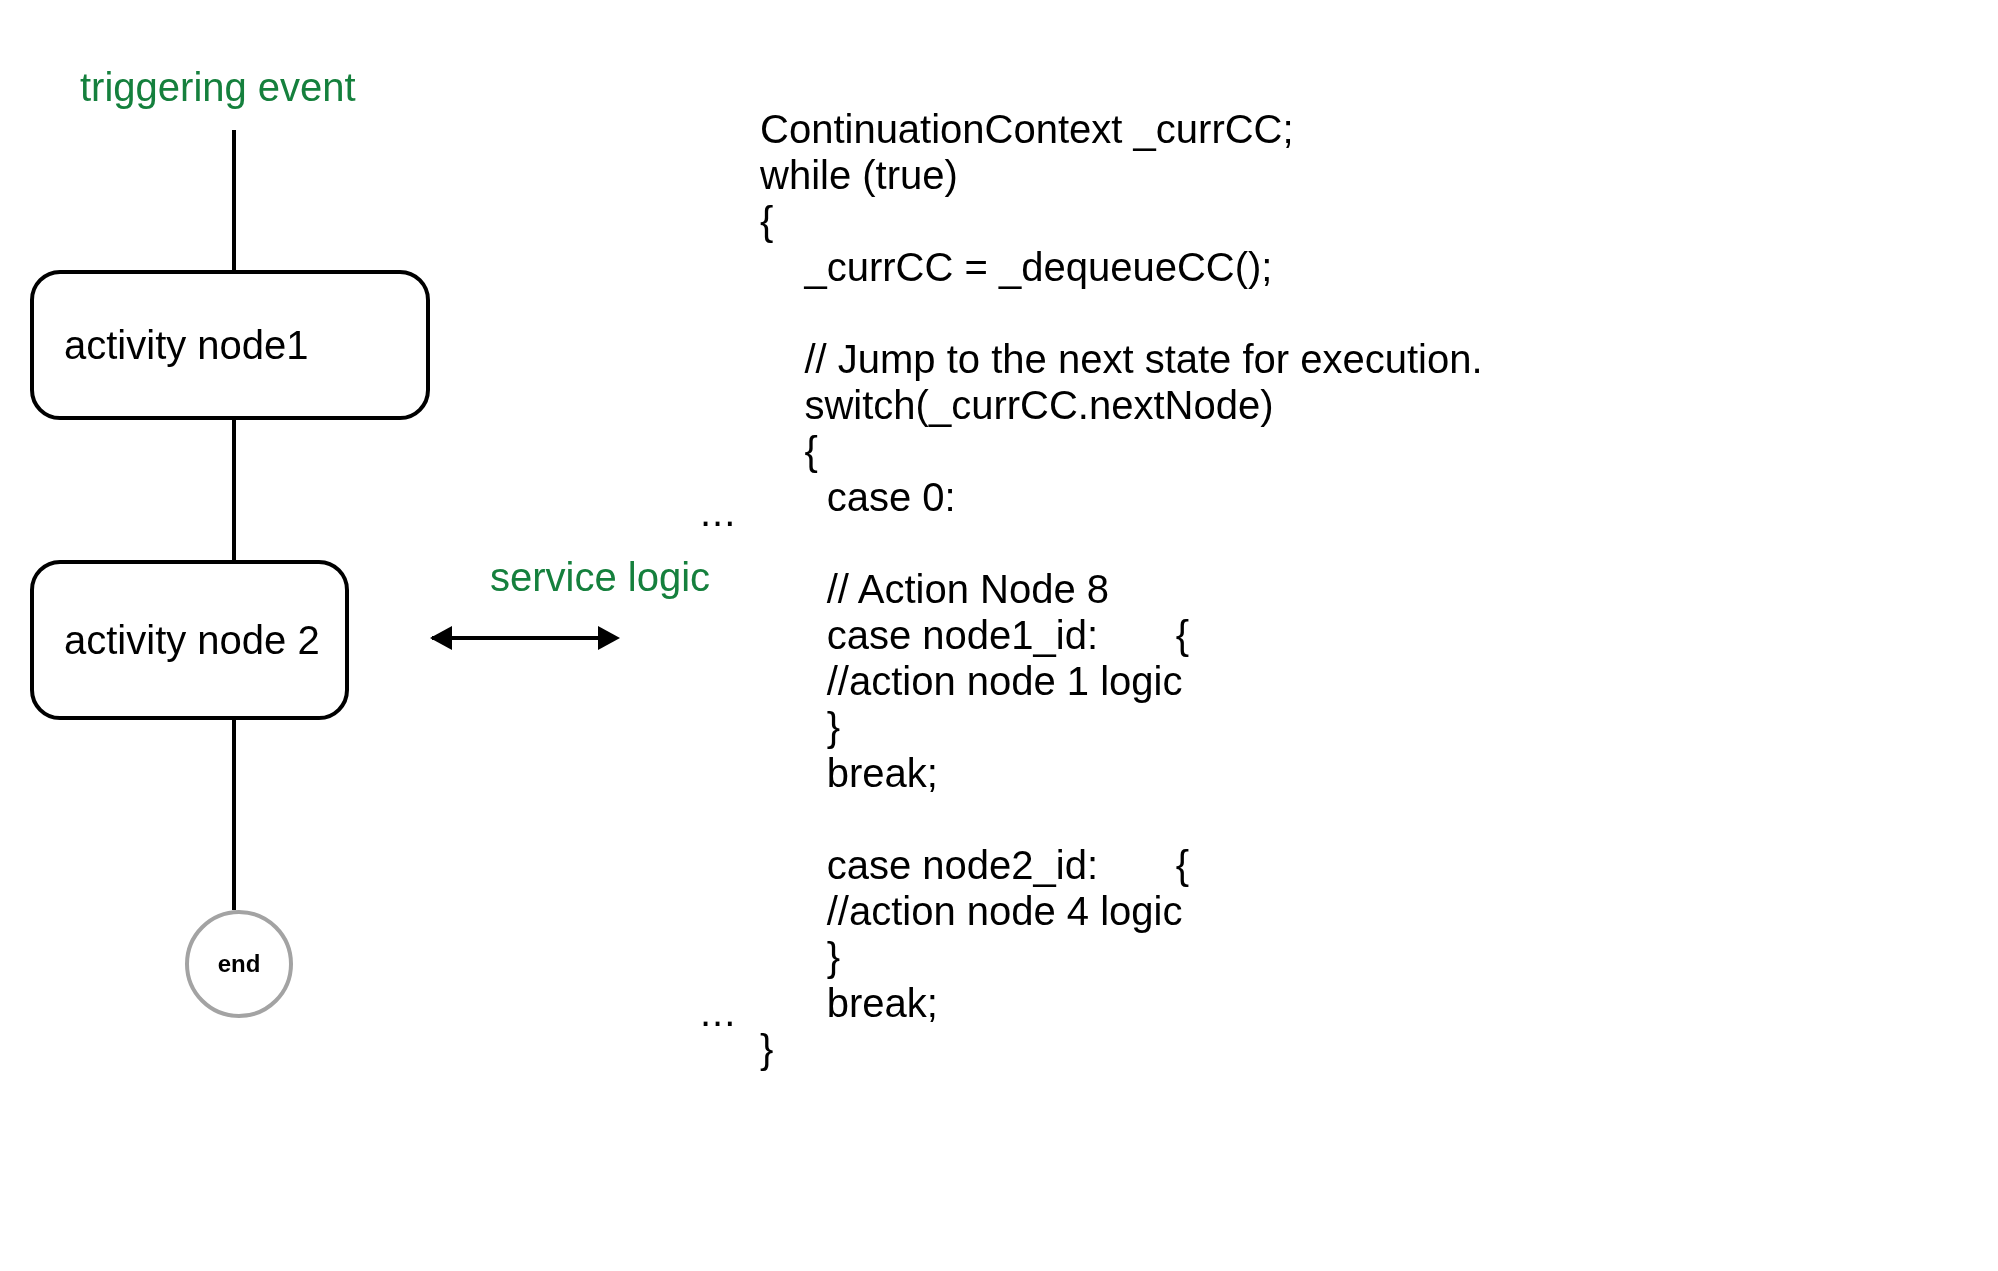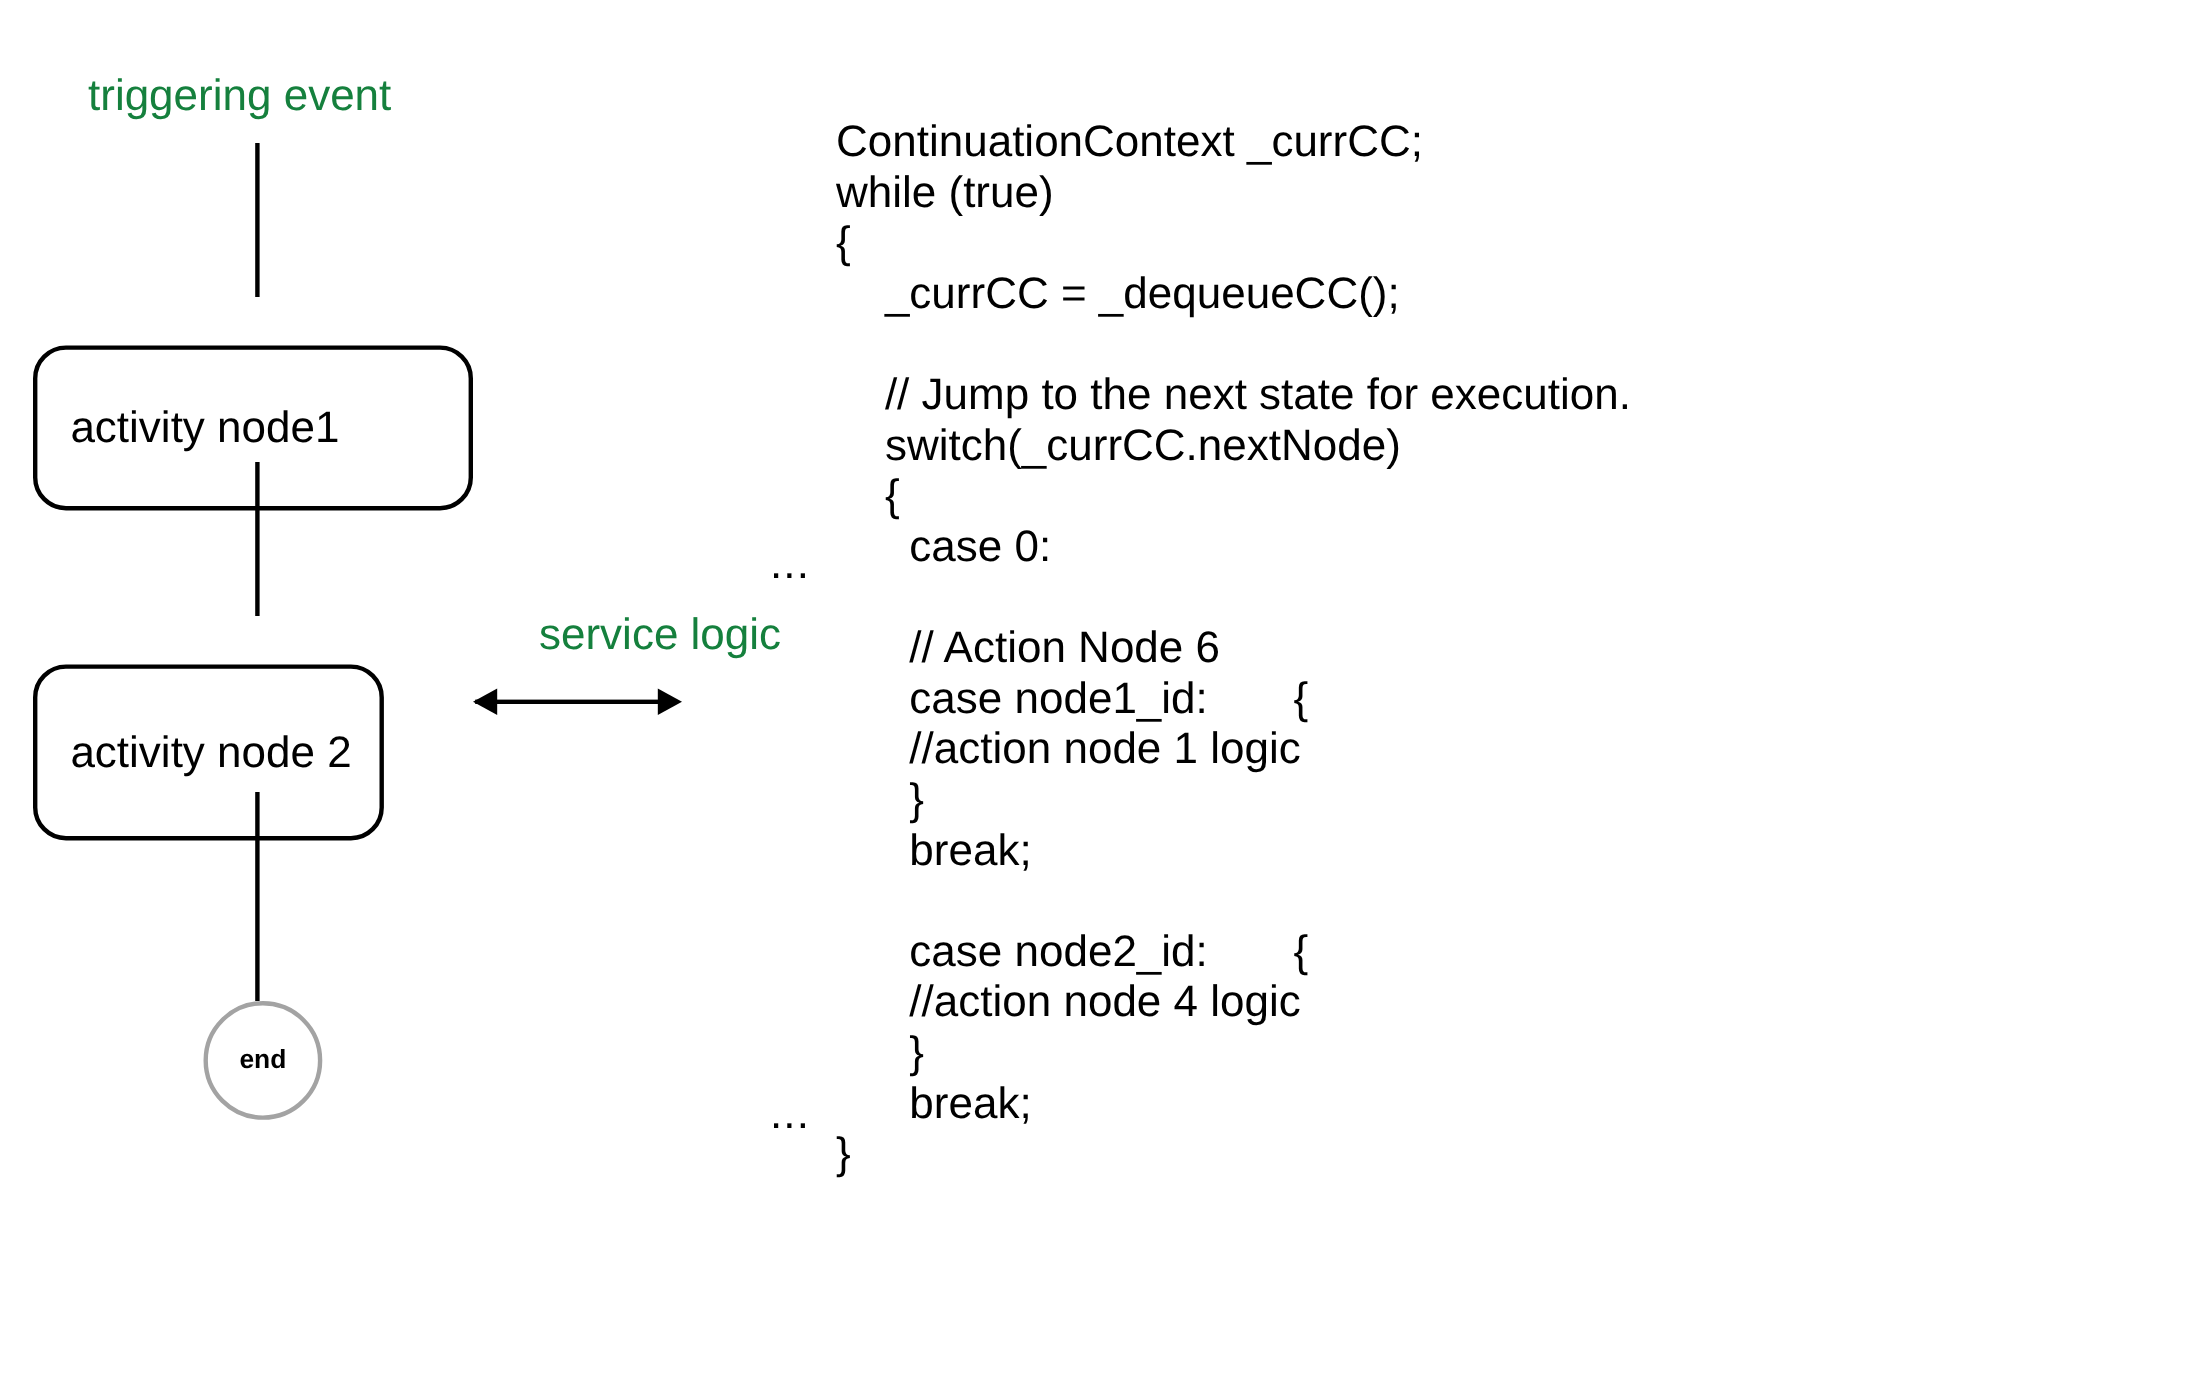--- a/index.html
+++ b/index.html
@@ -19,21 +19,20 @@
   .activity-node {
     position: absolute;
     border: 4px solid #000;
     border-radius: 30px;
     display: flex;
     align-items: center;
     justify-content: flex-start;
     padding-left: 30px;
     font-size: 40px;
     box-sizing: border-box;
-    margin-top: 44px;
   }
   .end-node {
     position: absolute;
     border: 4px solid #a3a3a3;
     border-radius: 50%;
     display: flex;
     align-items: center;
     justify-content: center;
     font-size: 24px;
     font-weight: bold;
@@ -111,21 +110,21 @@
 <span>ContinuationContext _currCC;</span>
 <span>while (true)</span>
 <span>{</span>
 <span>    _currCC = _dequeueCC();</span>
 <span></span>
 <span>    // Jump to the next state for execution.</span>
 <span>    switch(_currCC.nextNode)</span>
 <span>    {</span>
 <span>      case 0:</span>
 <span></span>
-<span>      // Action Node 6</span>
+<span>      // Action Node 8</span>
 <span>      case node1_id:       {</span>
 <span>      //action node 1 logic</span>
 <span>      }</span>
 <span>      break;</span>
 <span></span>
 <span>      case node2_id:       {</span>
 <span>      //action node 4 logic</span>
 <span>      }</span>
 <span>      break;</span>
 <span>}</span>

